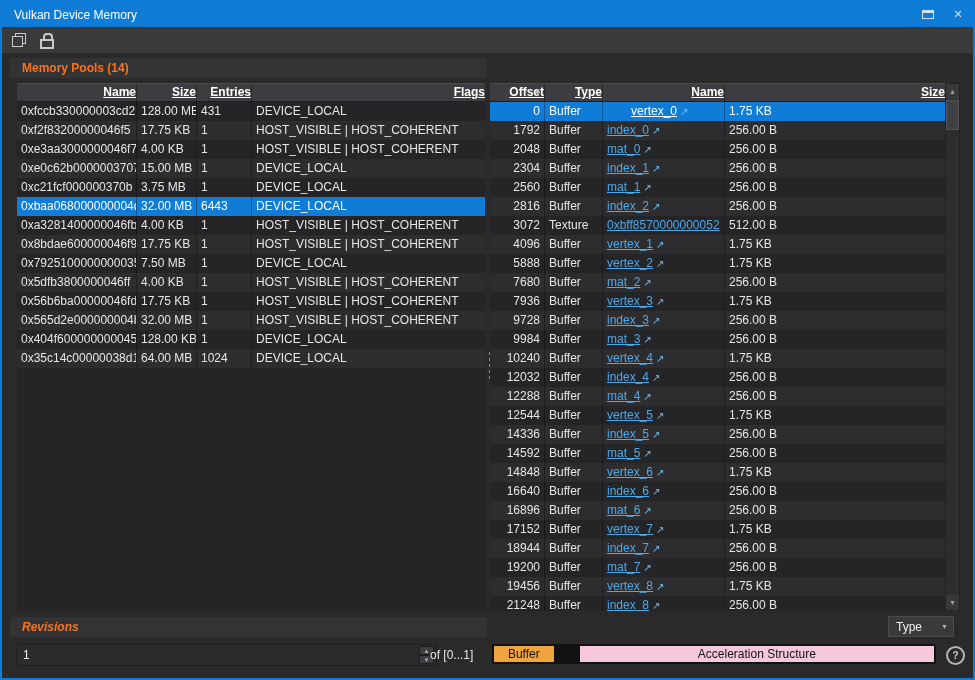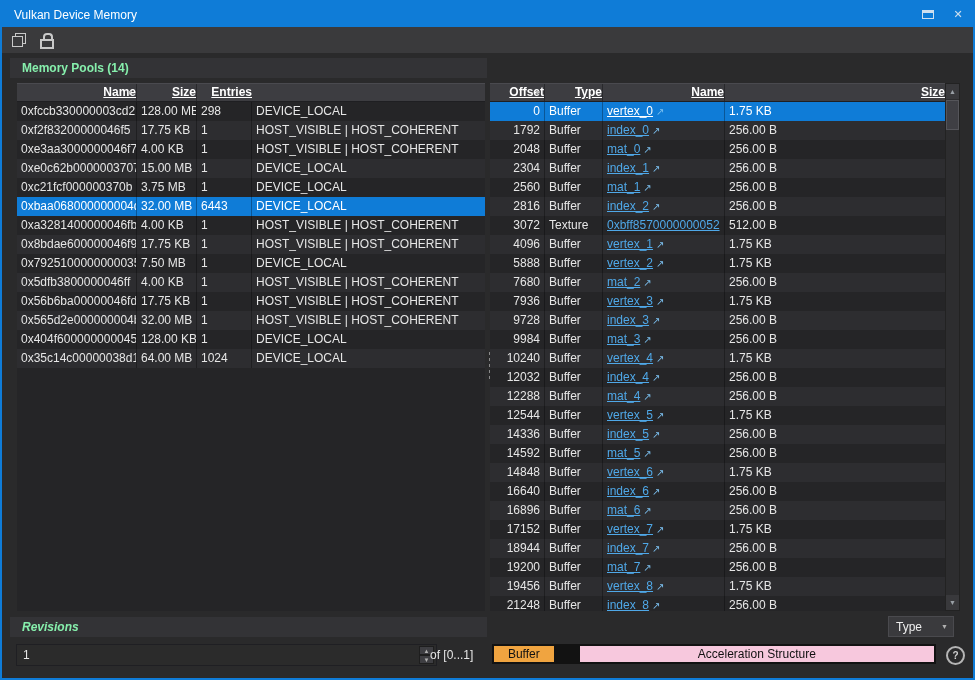--- a/index.html
+++ b/index.html
@@ -15,37 +15,37 @@
   
   .toolbar{position:absolute;left:0;top:25px;right:0;height:26px;background:#3a3a3c;display:flex;align-items:center;gap:8px;padding-left:7px;}
   .tool{width:20px;height:20px;display:flex;align-items:center;justify-content:center;}
   .ic-clone{position:relative;width:14px;height:14px;}
   .ic-clone::before{content:"";position:absolute;right:0;top:0;width:9px;height:9px;border:1.5px solid #c9c9c9;}
   .ic-clone::after{content:"";position:absolute;left:0;bottom:0;width:9px;height:9px;border:1.5px solid #c9c9c9;background:#3a3a3c;}
   .ic-lock{position:relative;width:14px;height:15px;}
   .ic-lock::before{content:"";position:absolute;left:3px;top:0;width:6px;height:7px;border:2px solid #c9c9c9;border-bottom:none;border-radius:4px 4px 0 0;}
   .ic-lock::after{content:"";position:absolute;left:0;top:6px;width:10px;height:6px;border:2px solid #c9c9c9;background:#3a3a3c;}
   
-  .strip{position:absolute;height:20px;background:#333336;display:flex;align-items:center;padding-left:12px;box-sizing:border-box;font-weight:bold;color:#86efac;}
+  .strip{position:absolute;height:20px;background:#333336;display:flex;align-items:center;padding-left:12px;box-sizing:border-box;font-weight:bold;color:#f97316;}
   
   .grid-pools{display:grid;grid-template-columns:120px 60px 55px 1fr;}
   .grid-res{display:grid;grid-template-columns:55px 58px 122px 1fr;}
   .thead{height:19px;background:#3d3d41;border-top:1px solid #4a4a4f;border-bottom:1px solid #1f1f22;box-sizing:border-box;}
   .th{position:relative;font-weight:bold;color:#fff;text-align:right;line-height:17px;border-right:1px solid #29292c;overflow:hidden;white-space:nowrap;text-decoration:underline;}
   .th:last-child{border-right:none;}
   .sort{position:absolute;right:3px;top:0;font-size:7px;color:#b7b7b7;line-height:17px;}
   .tbody{overflow:hidden;background:#252527;}
   .tr{height:19px;line-height:19px;}
   .tr.alt{background:#2d2d30;}
   .tr.sel{background:#0f7cd7;color:#fff;}
   .td{padding:0 4px;border-right:1px solid rgba(0,0,0,0.3);overflow:hidden;white-space:nowrap;box-sizing:border-box;}
   .td:last-child{border-right:none;}
   .td.r{text-align:right;}
   .link{color:#4fa8e8;text-decoration:underline;cursor:pointer;}
-  .tr.sel .link{color:#fff;}
+  .tr.sel .link{color:#fff;margin-left:24px;}
   .goto{color:#7cc0f0;font-size:10px;margin-left:3px;text-decoration:none;display:inline-block;}
   
   .scrollbar{position:absolute;width:15px;background:#2d2d2f;border:1px solid #222;box-sizing:border-box;}
   .sb-btn{position:absolute;left:0;width:13px;height:15px;background:#39393c;color:#9aa0a6;font-size:7px;text-align:center;line-height:15px;}
   .sb-up{top:0;}
   .sb-down{bottom:0;}
   .sb-thumb{position:absolute;left:0;top:16px;width:13px;height:30px;background:#3f3f44;border:1px solid #55555a;box-sizing:border-box;}
   
   .splitter{position:absolute;left:486px;top:350px;width:5px;height:40px;display:flex;flex-direction:column;gap:3px;align-items:center;}
   .splitter i{width:3px;height:3px;background:#8a8a8a;display:block;}
@@ -89,26 +89,27 @@
   </div>
 
   <div class="strip" style="left:8px;top:56px;width:477px;">
     <span>Memory Pools (14)</span>
   </div>
   <div style="position:absolute;left:15px;top:81px;width:468px;">
     <div class="thead grid-pools">
       <div class="th"><span>Name</span><span class="sort">▼</span></div>
       <div class="th">Size</div>
       <div class="th">Entries</div>
+      <div class="th">Flags</div>
     </div>
     <div class="tbody" style="height:509px;" id="pools-body">
         <div class="tr grid-pools">
           <div class="td">0xfccb330000003cd2</div>
           <div class="td">128.00 MB</div>
-          <div class="td">298</div>
+          <div class="td">431</div>
           <div class="td">DEVICE_LOCAL</div>
         </div>
         <div class="tr grid-pools alt">
           <div class="td">0xf2f83200000046f5</div>
           <div class="td">17.75 KB</div>
           <div class="td">1</div>
           <div class="td">HOST_VISIBLE | HOST_COHERENT</div>
         </div>
         <div class="tr grid-pools">
           <div class="td">0xe3aa3000000046f7</div>

